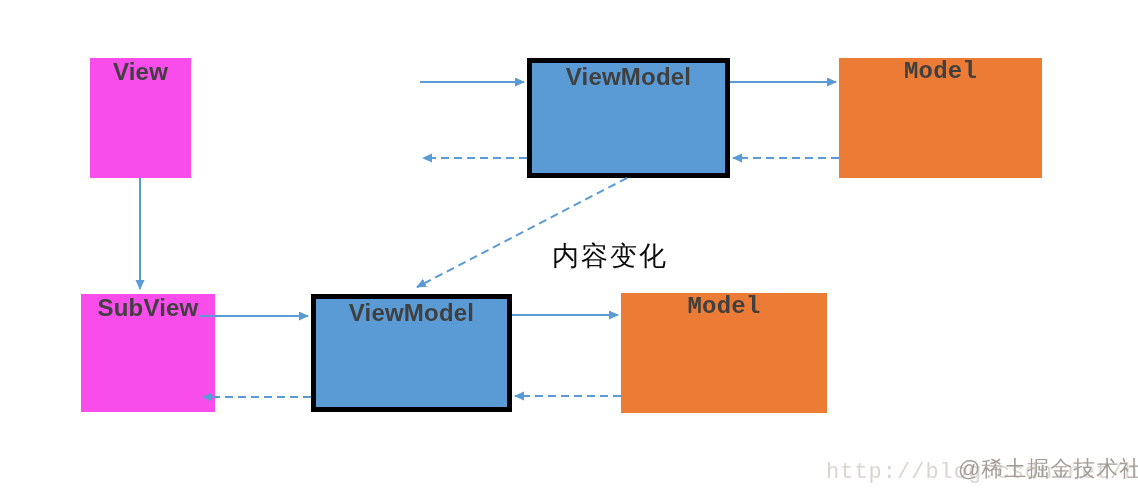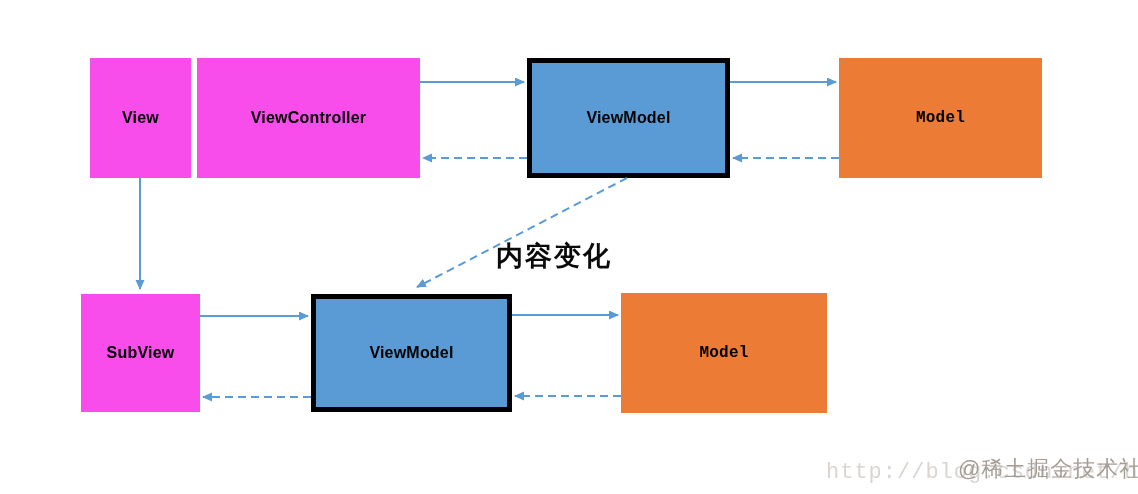--- a/index.html
+++ b/index.html
@@ -7,59 +7,58 @@
     position: relative;
     width: 1138px;
     height: 494px;
     background: #ffffff;
     overflow: hidden;
     font-family: "Liberation Sans", sans-serif;
   }
   .node {
     position: absolute;
     display: flex;
-    align-items: center;
+    align-items: flex-start;
     justify-content: center;
-    color: #000000;
+    color: #404040;
     font-weight: bold;
-    font-size: 16px;
+    font-size: 24px;
     letter-spacing: 0.2px;
     box-sizing: border-box;
   }
   .node--view { background: #F94DEB; }
   .node--viewmodel { background: #5B9BD5; border: 5px solid #000000; }
   .node--model { background: #EC7C35; font-family: Liberation Mono, monospace; }
 
   #node-view            { left: 90px;  top: 58px;  width: 101px; height: 120px; }
   #node-view-controller { left: 197px; top: 58px;  width: 223px; height: 120px; }
   #node-viewmodel-top   { left: 527px; top: 58px;  width: 203px; height: 120px; }
   #node-model-top       { left: 839px; top: 58px;  width: 203px; height: 120px; }
-  #node-subview         { left: 81px;  top: 294px; width: 119px; height: 118px; }
+  #node-subview         { left: 81px;  top: 294px; width: 134px; height: 118px; }
   #node-viewmodel-bottom{ left: 311px; top: 294px; width: 201px; height: 118px; }
   #node-model-bottom    { left: 621px; top: 293px; width: 206px; height: 120px; }
 
   #edges-layer {
     position: absolute;
     left: 0; top: 0;
     width: 1138px; height: 494px;
     pointer-events: none;
   }
   #edges-layer line { stroke: #5B9BD5; stroke-width: 2; }
   #edges-layer line.dashed { stroke-dasharray: 8 5; }
 
   #edge-label {
     position: absolute;
-    left: 496px;
+    left: 552px;
     top: 238px;
     font-family: "DejaVu Serif", serif;
     font-size: 27px;
     color: #0a0a0a;
     letter-spacing: 2px;
     white-space: nowrap;
-    font-weight: bold;
   }
   .watermark { position: absolute; white-space: nowrap; }
   #watermark-url {
     left: 826px;
     top: 460px;
     font-family: "Liberation Mono", "DejaVu Sans Mono", monospace;
     font-size: 22px;
     color: #DAD5D0;
     letter-spacing: 1px;
   }
@@ -74,23 +73,20 @@
 </style>
 </head>
 <body>
 
 <div id="canvas">
 
   <div id="node-view" class="node node--view">
     <span>View</span>
   </div>
 
-  <div id="node-view-controller" class="node node--view">
-    <span>ViewController</span>
-  </div>
 
   <div id="node-viewmodel-top" class="node node--viewmodel">
     <span>ViewModel</span>
   </div>
 
   <div id="node-model-top" class="node node--model">
     <span>Model</span>
   </div>
 
   <div id="node-subview" class="node node--view">

